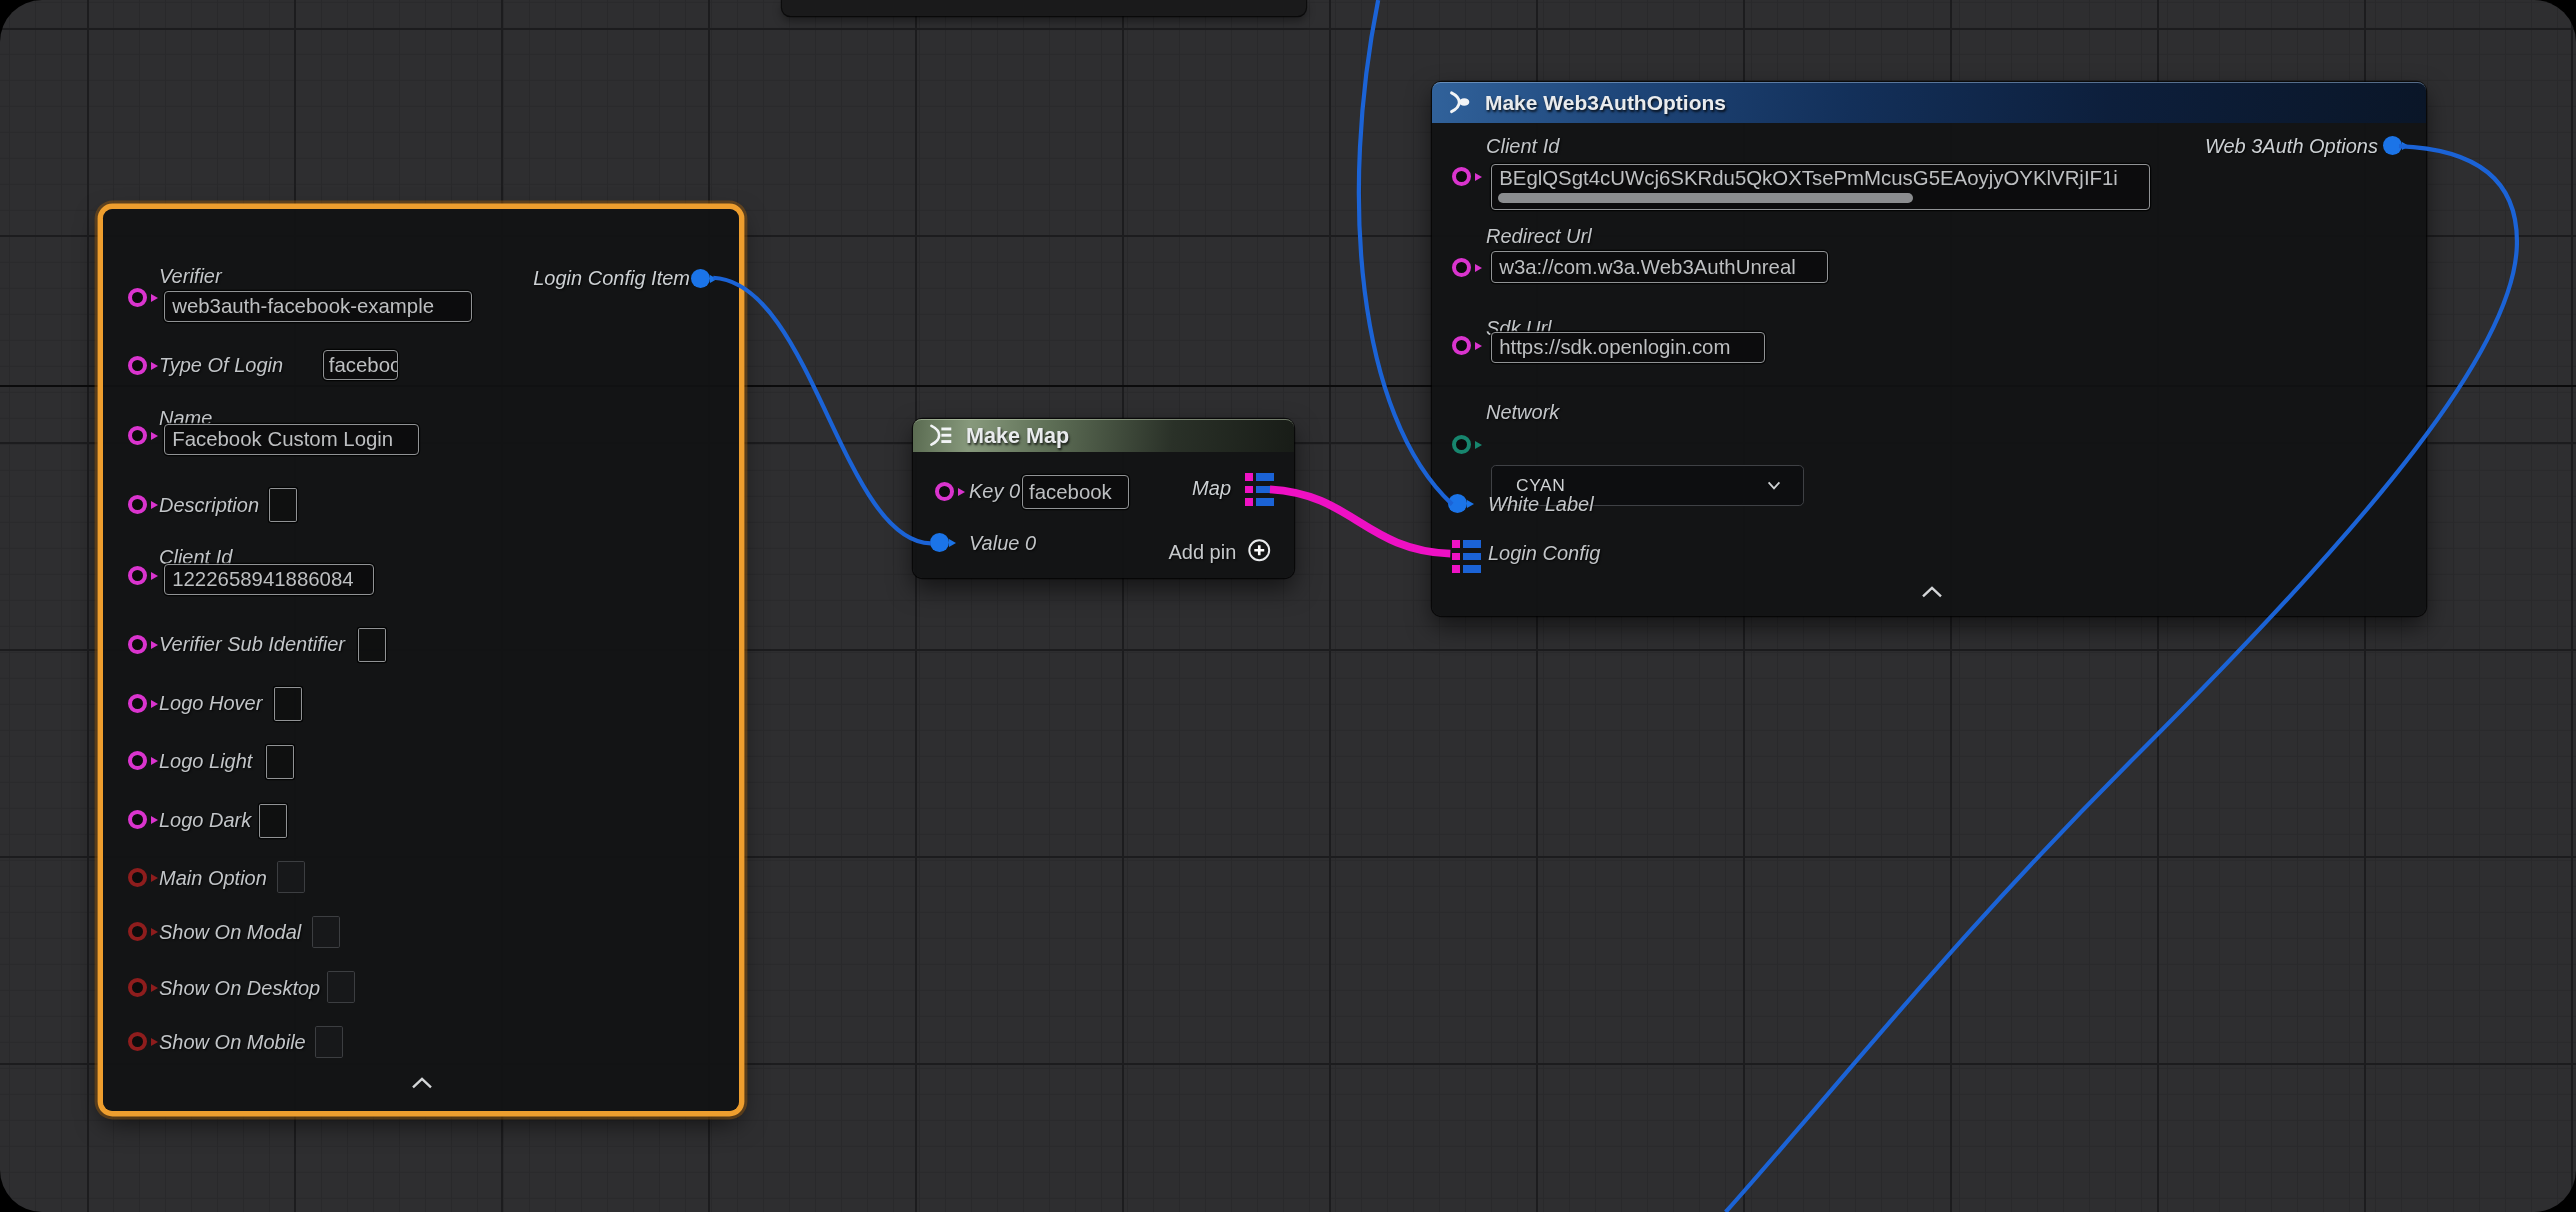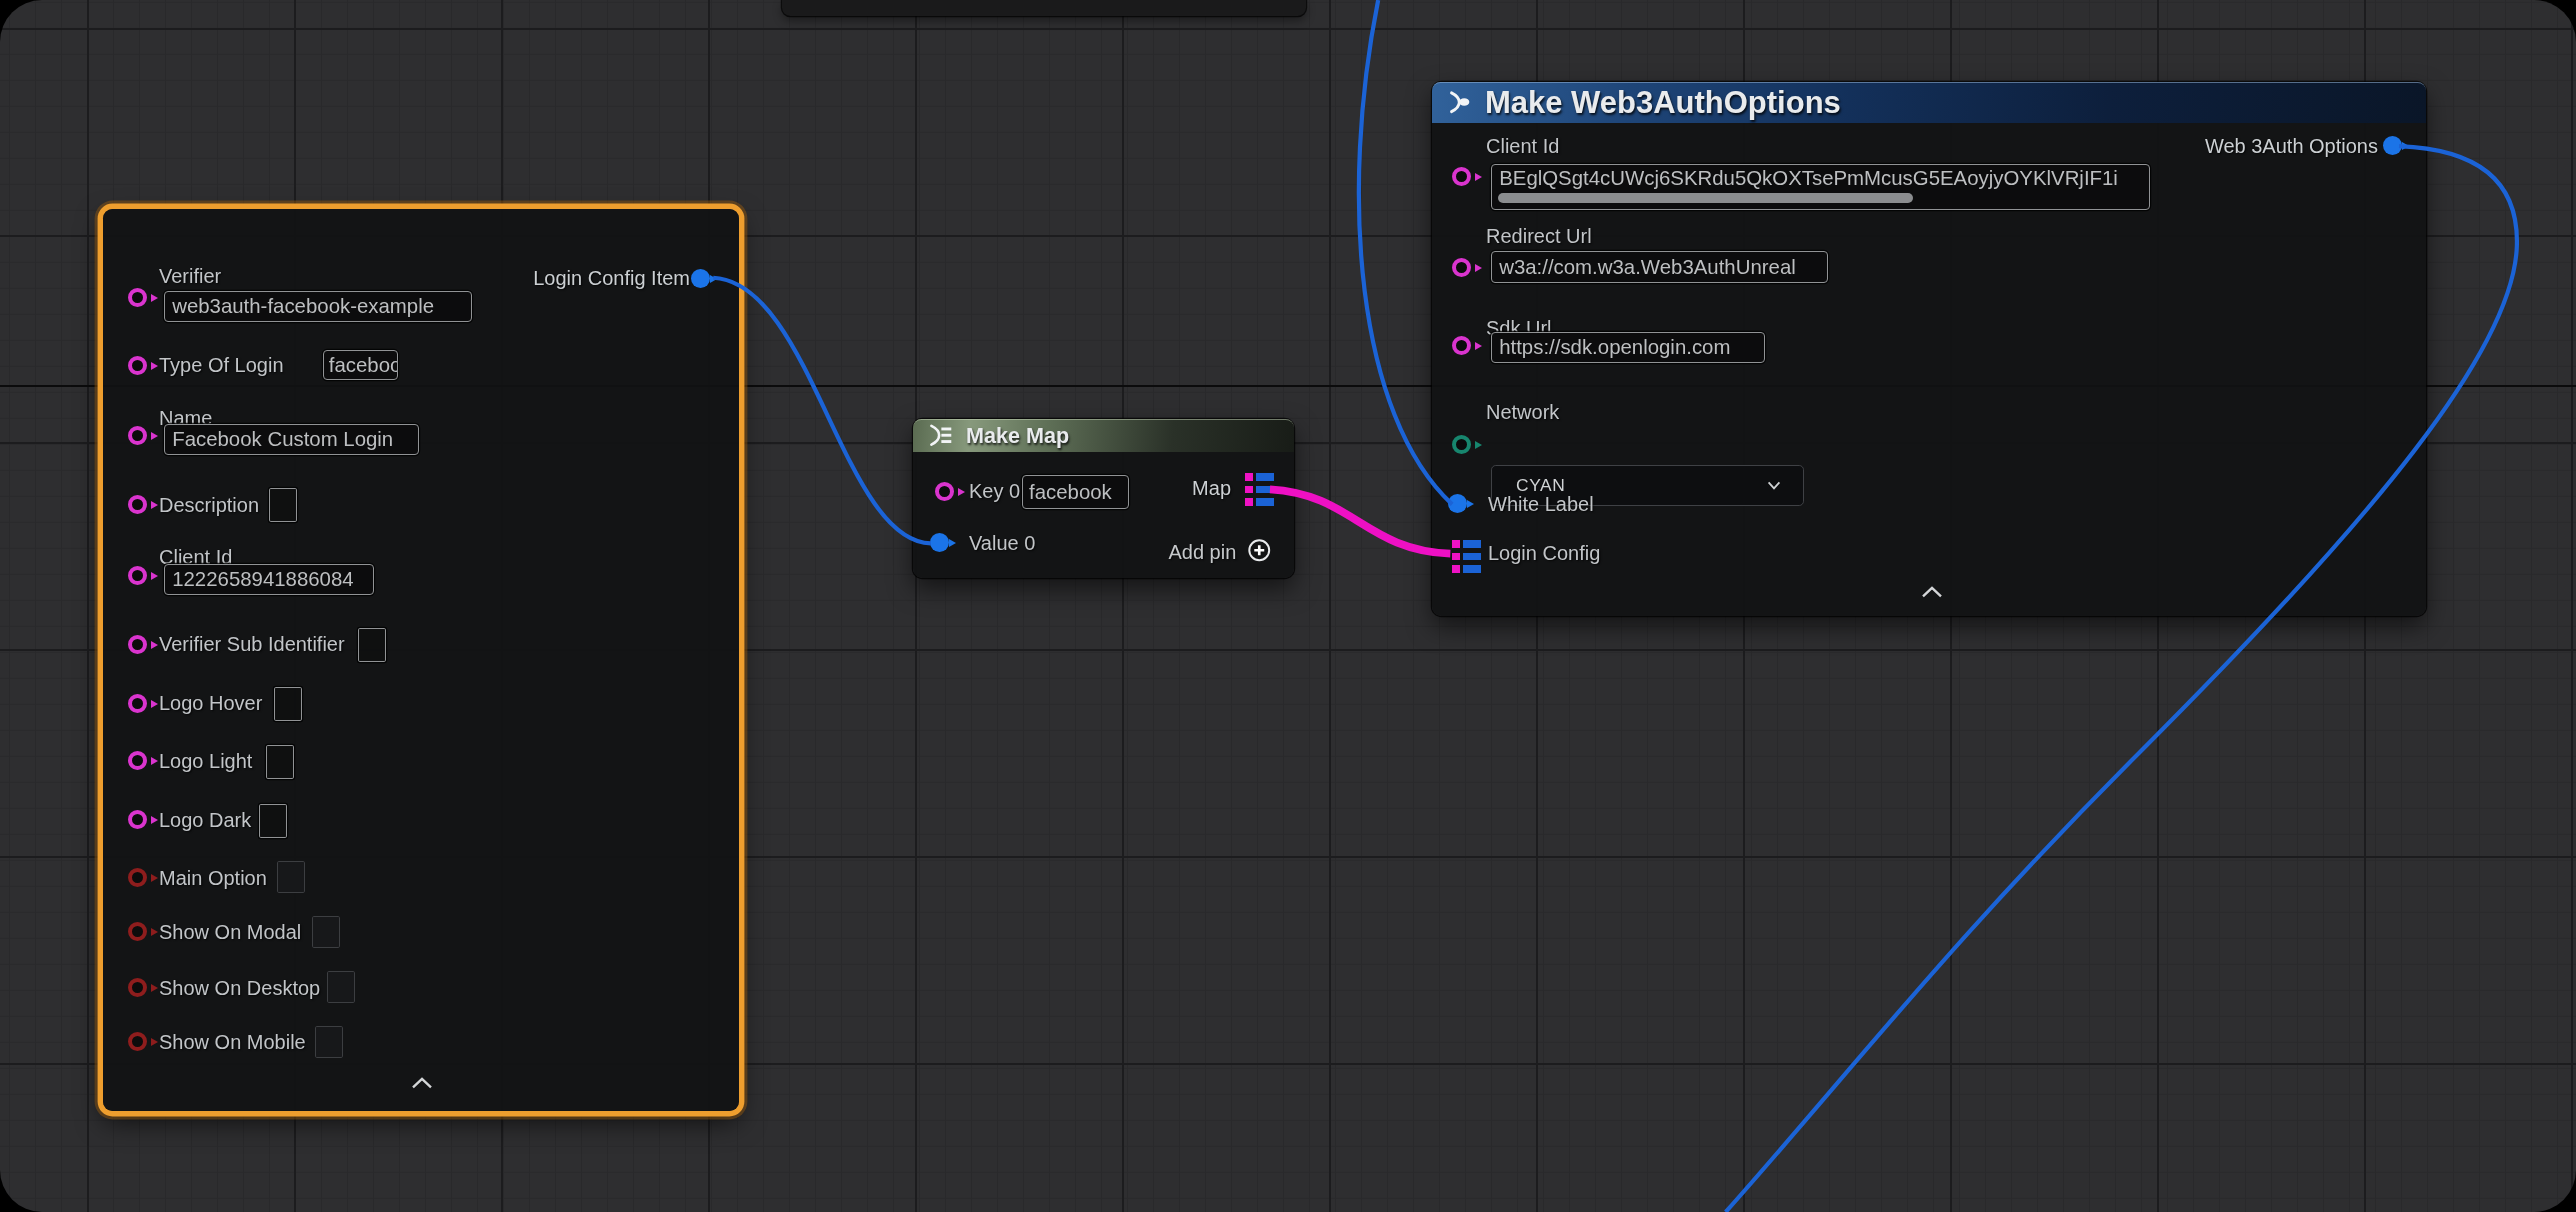--- a/index.html
+++ b/index.html
@@ -18,22 +18,22 @@
   .node{position:absolute;background:rgba(17,18,19,.93);border-radius:9.6px;
     box-shadow:0 0 0 1.2px rgba(0,0,0,.75),0 10.8px 25px rgba(0,0,0,.55);}
   .node.selected{box-shadow:0 0 0 5.4px #ee9e2e,0 0 0 8.4px rgba(150,90,15,.45),0 10.8px 26.5px rgba(0,0,0,.65);}
   .hdr{position:absolute;left:0;top:0;right:0;display:flex;align-items:center;gap:12px;
     padding:0 14.4px;border-radius:8.4px 8.4px 0 0;box-sizing:border-box;}
   .hdr.blue{height:46px;background:linear-gradient(95deg,#31629b 0%,#1e4578 20%,#13305a 42%,#0d1f3c 68%,#0a1628 100%);
     border-top:1.8px solid rgba(150,180,215,.55);}
   .hdr.blue.short{height:41px;}
   .hdr.green{height:33px;background:linear-gradient(95deg,#5a6b51 0%,#87997c 15%,#5f7057 35%,#2a3128 68%,#181c17 100%);
     border-top:1.8px solid rgba(200,215,185,.5);}
-  .ttl{font-size:31px;font-weight:bold;color:#e9ebed;text-shadow:1.2px 1.8px 2.4px rgba(0,0,0,.8);white-space:nowrap;}
-  .lbl{position:absolute;font-size:20px;color:#ccd0d3;text-shadow:1.2px 1.2px 1.8px rgba(0,0,0,.7);white-space:nowrap;line-height:24px;}
+  .ttl{font-size:21px;font-weight:bold;color:#e9ebed;text-shadow:1.2px 1.8px 2.4px rgba(0,0,0,.8);white-space:nowrap;}
+  .lbl{position:absolute;font-size:20px;color:#ccd0d3;text-shadow:1.2px 1.2px 1.8px rgba(0,0,0,.7);white-space:nowrap;line-height:24px;font-style:italic;}
   .lbl.dim{color:#c2c5c8;}
   
   .pin{position:absolute;box-sizing:border-box;width:19px;height:19px;border-radius:50%;}
   .pin::after{content:"";position:absolute;left:19px;top:50%;transform:translateY(-50%);
     border-top:4.8px solid transparent;border-bottom:4.8px solid transparent;border-left:7.2px solid var(--c);}
   .pin.hollow{border:4.8px solid var(--c);background:rgba(8,8,8,.65);}
   .pin.filled{background:var(--c);}
   .p-struct{--c:#da34ce;} .p-obj{--c:#1b74e8;} .p-bool{--c:#8e1d1d;} .p-enum{--c:#17866e;}
   .mappin{position:absolute;width:29px;display:flex;flex-direction:column;gap:4.8px;}
   .mappin i{display:flex;gap:3px;height:7.8px;}

